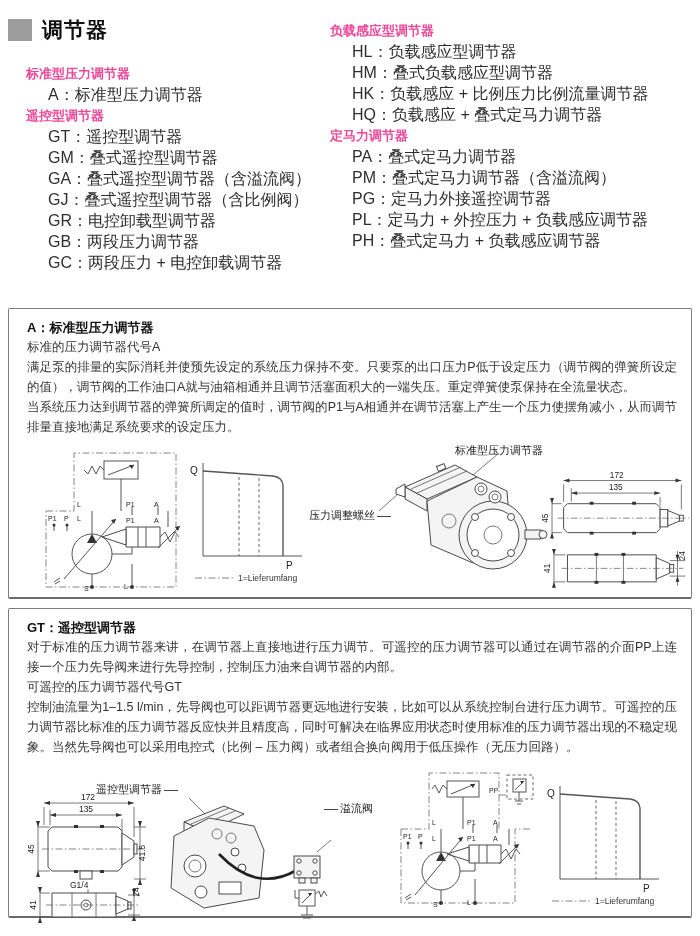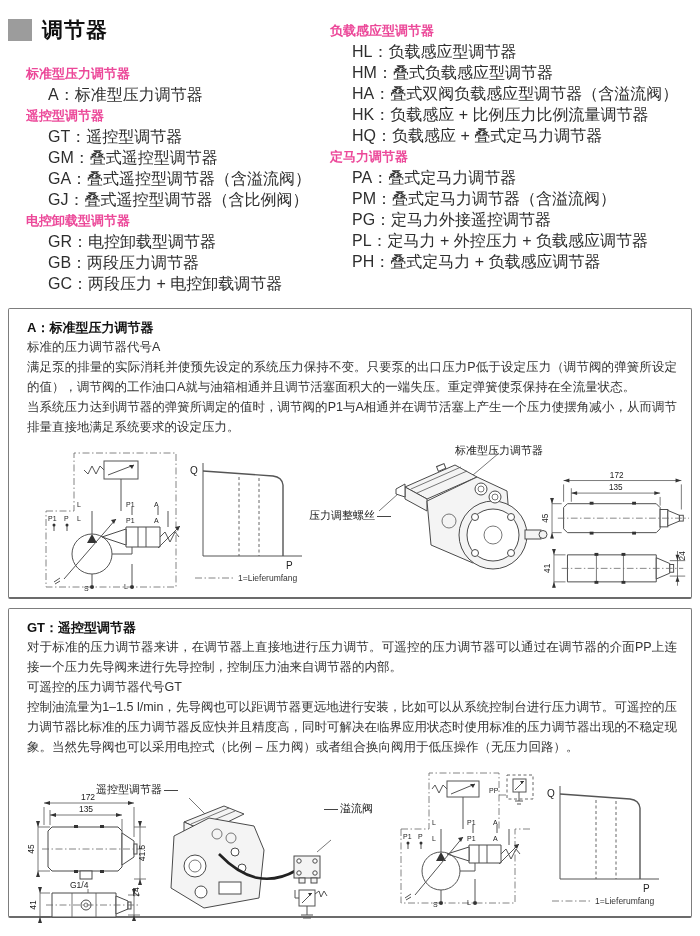--- a/index.html
+++ b/index.html
@@ -61,31 +61,29 @@
   </div>
 
   <div class="idx-left">
     <div class="idx-heading">标准型压力调节器</div>
     <div class="idx-item">A：标准型压力调节器</div>
     <div class="idx-heading">遥控型调节器</div>
     <div class="idx-item">GT：遥控型调节器</div>
     <div class="idx-item">GM：叠式遥控型调节器</div>
     <div class="idx-item">GA：叠式遥控型调节器（含溢流阀）</div>
     <div class="idx-item">GJ：叠式遥控型调节器（含比例阀）</div>
-    <div class="idx-heading">电控卸载型调节器</div>
     <div class="idx-item">GR：电控卸载型调节器</div>
     <div class="idx-item">GB：两段压力调节器</div>
     <div class="idx-item">GC：两段压力 + 电控卸载调节器</div>
   </div>
 
   <div class="idx-right">
     <div class="idx-heading">负载感应型调节器</div>
     <div class="idx-item">HL：负载感应型调节器</div>
     <div class="idx-item">HM：叠式负载感应型调节器</div>
-    <div class="idx-item">HA：叠式双阀负载感应型调节器（含溢流阀）</div>
     <div class="idx-item">HK：负载感应 + 比例压力比例流量调节器</div>
     <div class="idx-item">HQ：负载感应 + 叠式定马力调节器</div>
     <div class="idx-heading">定马力调节器</div>
     <div class="idx-item">PA：叠式定马力调节器</div>
     <div class="idx-item">PM：叠式定马力调节器（含溢流阀）</div>
     <div class="idx-item">PG：定马力外接遥控调节器</div>
     <div class="idx-item">PL：定马力 + 外控压力 + 负载感应调节器</div>
     <div class="idx-item">PH：叠式定马力 + 负载感应调节器</div>
   </div>
 

